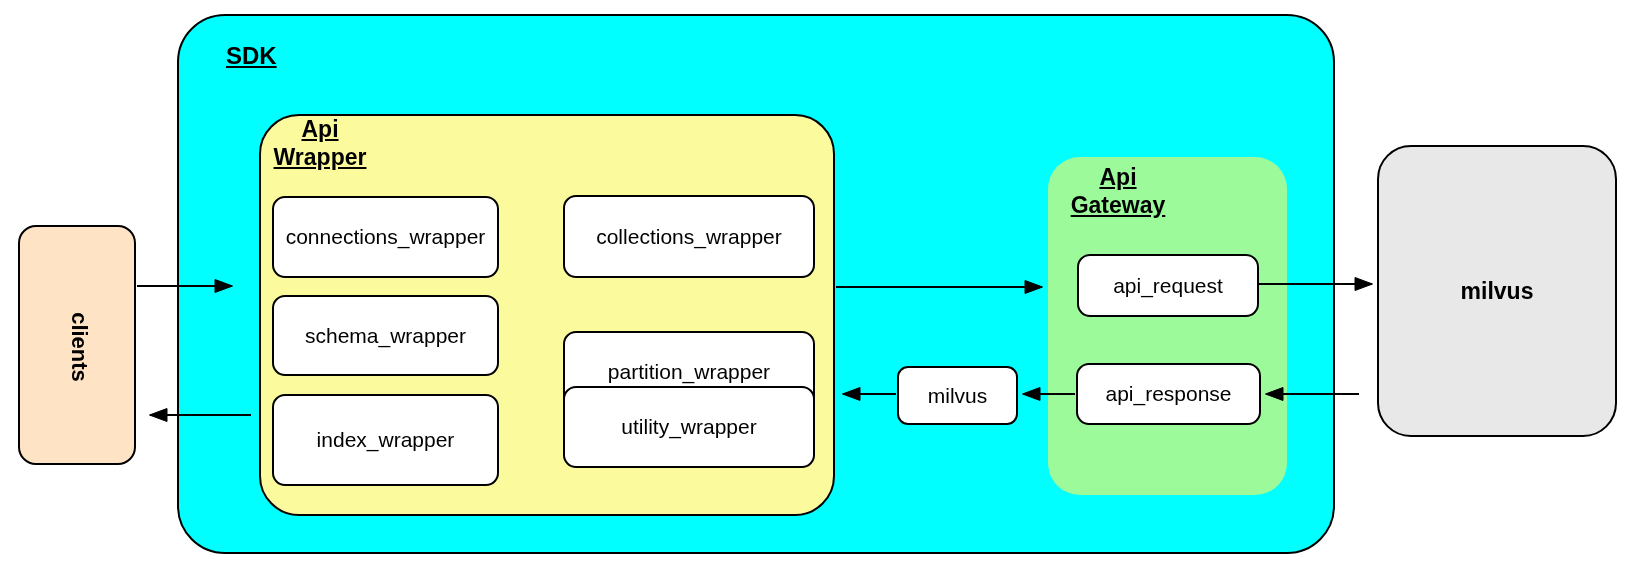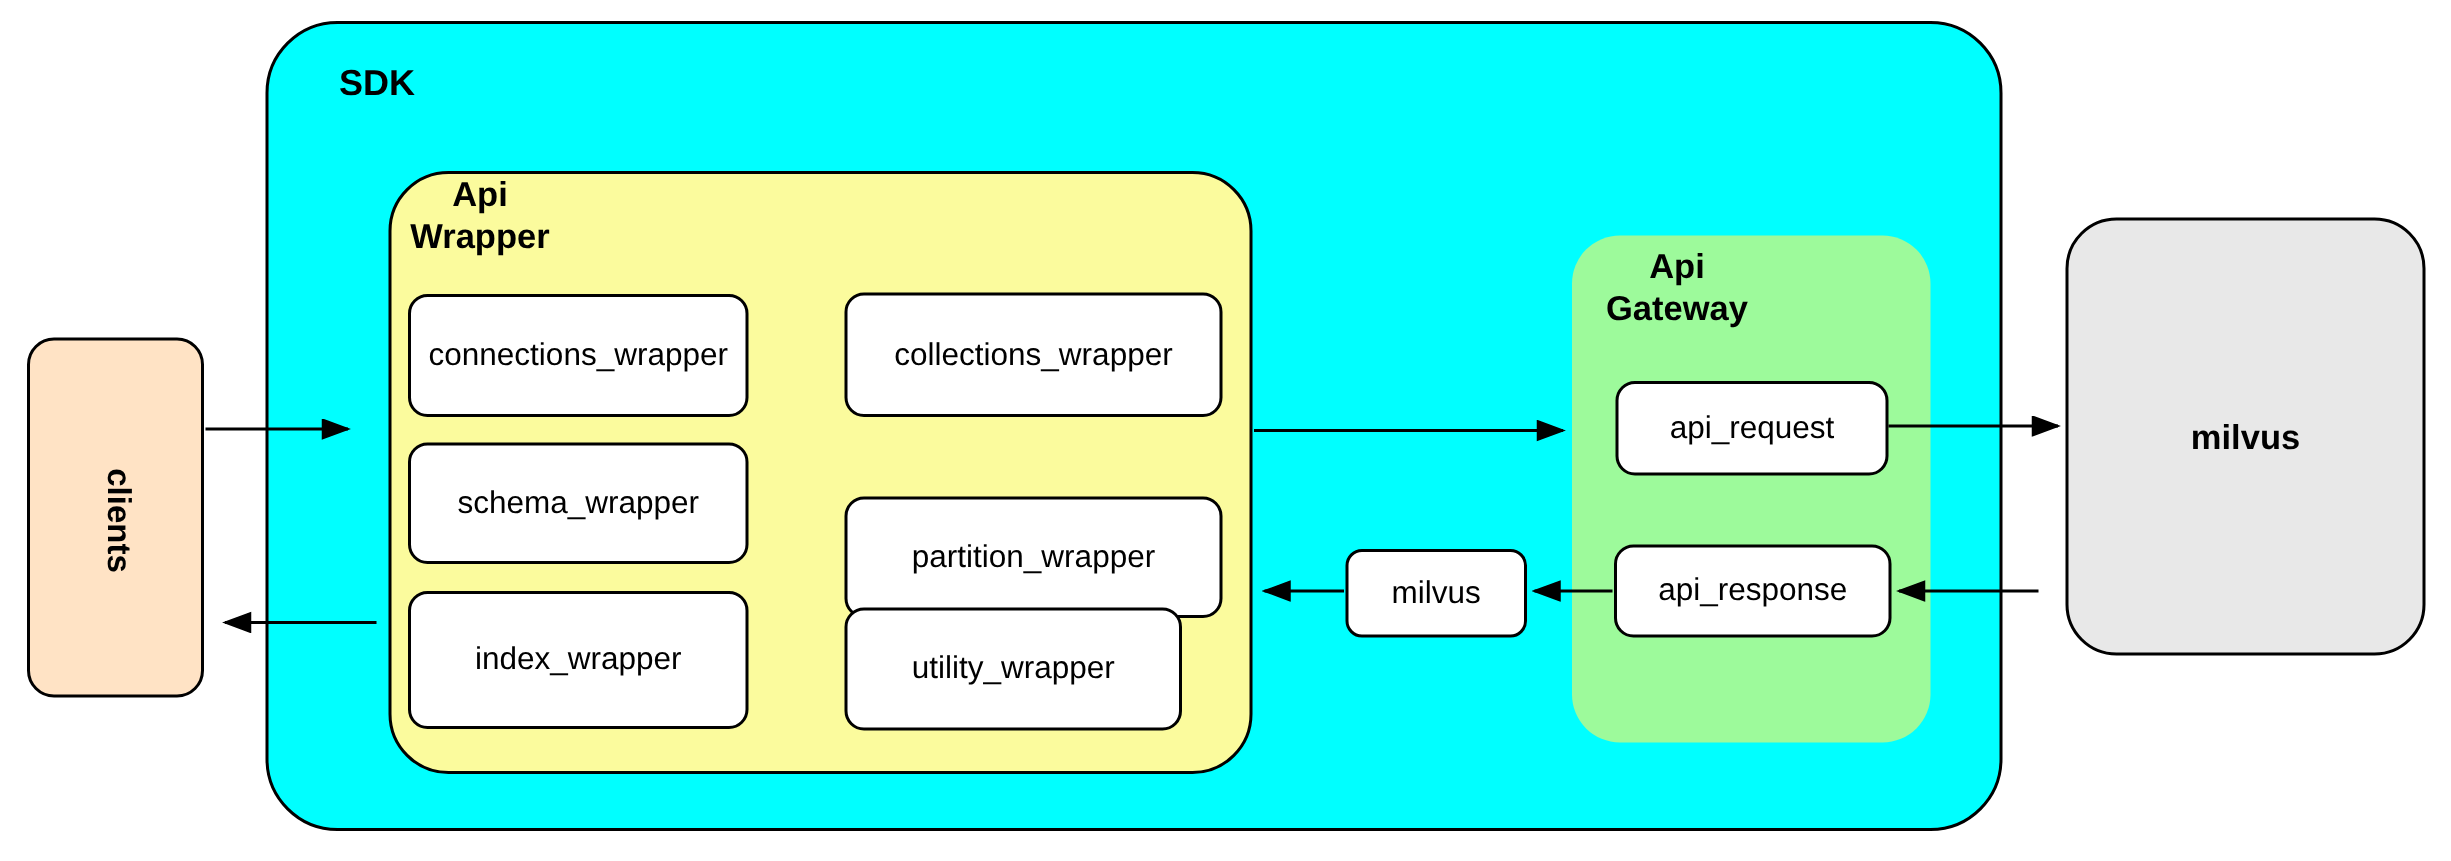--- a/index.html
+++ b/index.html
@@ -15,21 +15,21 @@
   
   .sdk{left:177px;top:14px;width:1158px;height:540px;background:#00ffff;border-radius:48px;}
   .api-wrapper{left:259px;top:114px;width:576px;height:402px;background:#fbfb9d;border-radius:40px;}
   .api-gateway{left:1048px;top:157px;width:239px;height:338px;background:#9dfa9b;border:none;border-radius:32px;}
   .clients{left:18px;top:225px;width:118px;height:240px;background:#ffe3c5;border-radius:18px;}
   .milvus{left:1377px;top:145px;width:240px;height:292px;background:#e8e8e8;border-radius:34px;display:flex;align-items:center;justify-content:center;}
 
   
   .container-label{
     position:absolute;color:#000;font-weight:bold;font-size:24px;line-height:1.2;
-    white-space:pre-line;text-align:center;
+    white-space:pre-line;text-align:center;text-decoration:underline;
   }
   .sdk-label{left:226px;top:42px;text-align:left;}
   .wrapper-label{left:266px;top:116px;width:108px;font-size:23px;}
   .gateway-label{left:1058px;top:164px;width:120px;font-size:23px;}
   .milvus-label{font-weight:bold;font-size:23px;color:#000;}
   .clients-label{
     position:absolute;left:0;top:0;width:118px;height:240px;
     display:flex;align-items:center;justify-content:center;
   }
   .clients-label span{
@@ -43,21 +43,21 @@
     background:#ffffff;border:2px solid #000000;border-radius:13px;
     display:flex;align-items:center;justify-content:center;
     font-size:21px;color:#000;white-space:nowrap;
   }
   
   .n-connections{left:272px;top:196px;width:227px;height:82px;}
   .n-collections{left:563px;top:195px;width:252px;height:83px;}
   .n-schema{left:272px;top:295px;width:227px;height:81px;}
   .n-partition{left:563px;top:295px;width:252px;height:81px;margin-top:36px;}
   .n-index{left:272px;top:394px;width:227px;height:92px;}
-  .n-utility{left:563px;top:405px;width:225px;height:82px;}
+  .n-utility{left:563px;top:386px;width:252px;height:82px;}
   
   .n-checker{left:897px;top:366px;width:121px;height:59px;border-radius:11px;}
   .n-request{left:1077px;top:254px;width:182px;height:63px;}
   .n-response{left:1076px;top:363px;width:185px;height:62px;}
 
   .arrows{position:absolute;left:0;top:0;width:1634px;height:574px;pointer-events:none;}
 </style>
 </head>
 <body>
 

